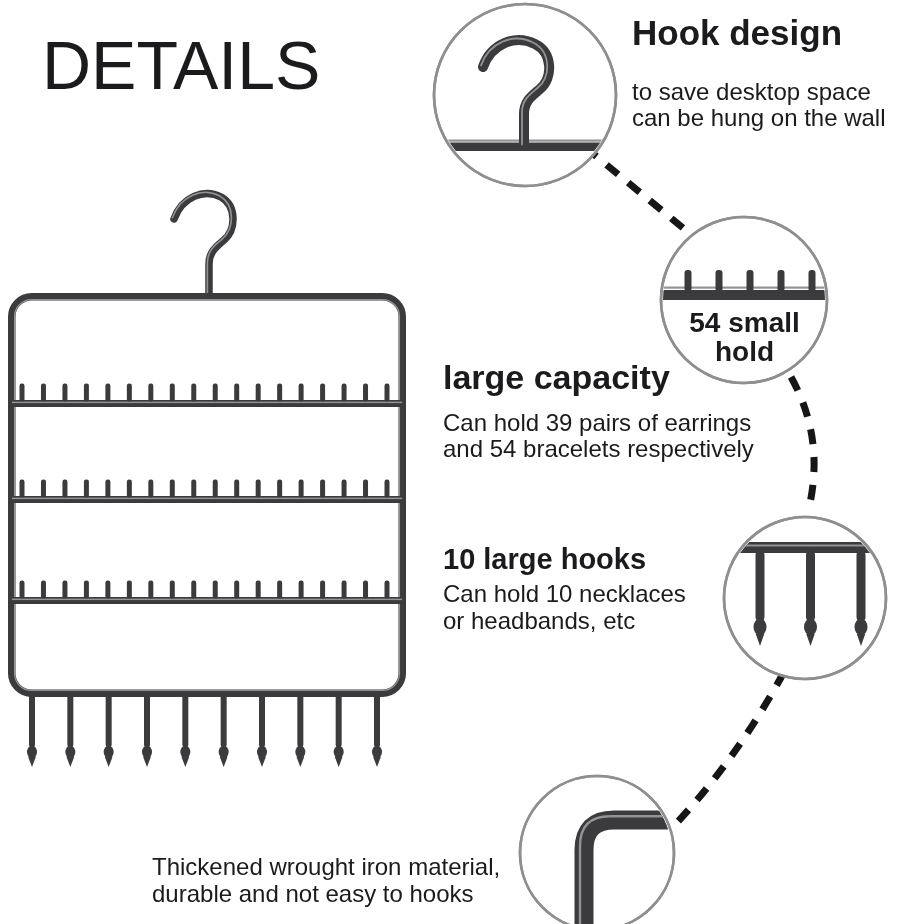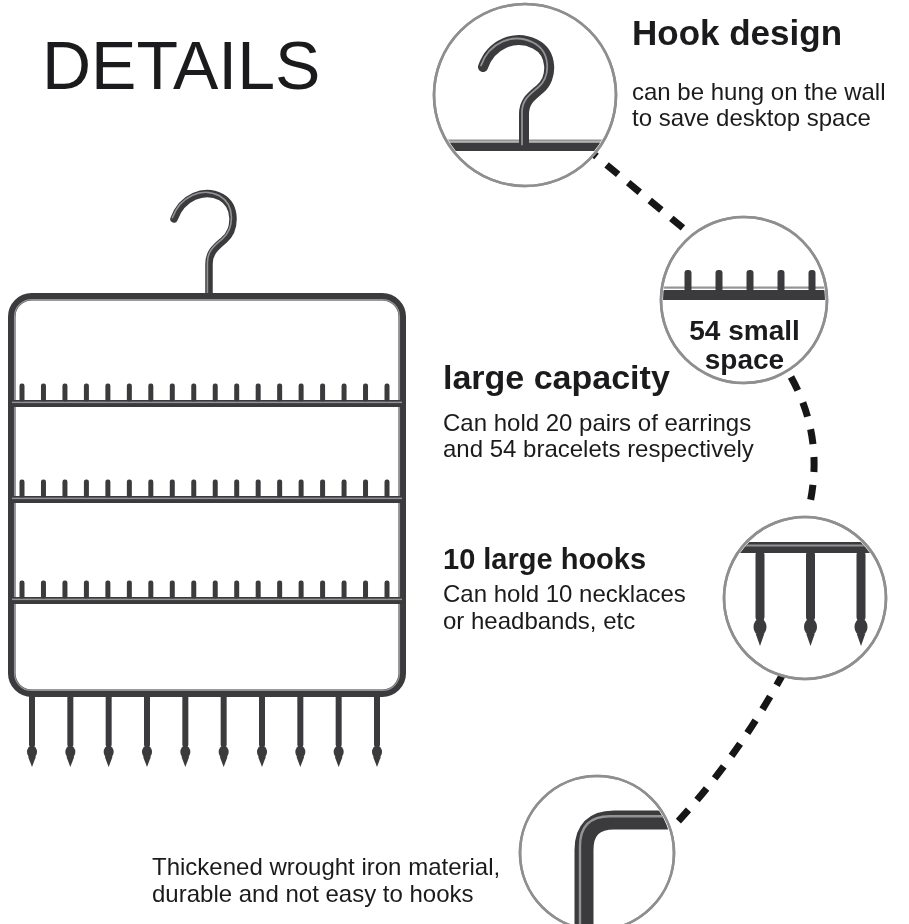--- a/index.html
+++ b/index.html
@@ -19,21 +19,21 @@
   .hl-fill{fill:var(--metal-highlight);}
   .metal-stroke{fill:none;stroke:var(--metal);}
   .hl-stroke{fill:none;stroke:var(--metal-highlight);}
   .bubble{fill:#ffffff;stroke:var(--circle-stroke);stroke-width:2.6;}
   .bubble-outline{fill:none;stroke:var(--circle-stroke);stroke-width:2.6;}
   .dash{fill:none;stroke:var(--dash);stroke-width:7;stroke-dasharray:15 13;}
   .t{position:absolute;white-space:nowrap;}
   #title{left:42px;top:26px;font-size:68px;font-weight:400;letter-spacing:0;}
   #hook-heading{left:632px;top:13px;font-size:35px;font-weight:700;}
   #hook-body{left:632px;top:79px;font-size:24px;line-height:26px;}
-  #smallhooks-label{left:657px;top:308px;width:175px;text-align:center;font-size:28px;font-weight:700;line-height:29px;margin-top:8px;}
+  #smallhooks-label{left:657px;top:308px;width:175px;text-align:center;font-size:28px;font-weight:700;line-height:29px;}
   #capacity-heading{left:443px;top:358px;font-size:34px;font-weight:700;}
   #capacity-body{left:443px;top:410px;font-size:24px;line-height:26px;}
   #largehooks-heading{left:443px;top:543px;font-size:29px;font-weight:700;}
   #largehooks-body{left:443px;top:580px;font-size:24px;line-height:27px;}
   #roundcorners-heading{left:311px;top:820px;font-size:28px;font-weight:700;}
   #roundcorners-body{left:124px;top:853px;font-size:24px;line-height:27px;margin-left:28px;}
 </style>
 </head>
 <body>
 
@@ -216,32 +216,32 @@
         <path class="hl-stroke" stroke-width="2.4" transform="translate(-4,-3.8)" d="M 584 936 L 584 850 Q 584 820 614 820 L 680 820"></path>
       </g>
       <circle class="bubble-outline" cx="597" cy="853" r="77"></circle>
     </g>
   </svg>
 
   <div class="t" id="title">DETAILS</div>
 
   <div class="t" id="hook-heading">Hook design</div>
   <div class="t" id="hook-body">
+    <div>to save desktop space</div>
     <div>can be hung on the wall</div>
-    <div>to save desktop space</div>
   </div>
 
   <div class="t" id="smallhooks-label">
     <div>54 small</div>
-    <div>space</div>
+    <div>hold</div>
   </div>
 
   <div class="t" id="capacity-heading">large capacity</div>
   <div class="t" id="capacity-body">
-    <div>Can hold 20 pairs of earrings</div>
+    <div>Can hold 39 pairs of earrings</div>
     <div>and 54 bracelets respectively</div>
   </div>
 
   <div class="t" id="largehooks-heading">10 large hooks</div>
   <div class="t" id="largehooks-body">
     <div>Can hold 10 necklaces</div>
     <div>or headbands, etc</div>
   </div>
 
   <div class="t" id="roundcorners-body">

